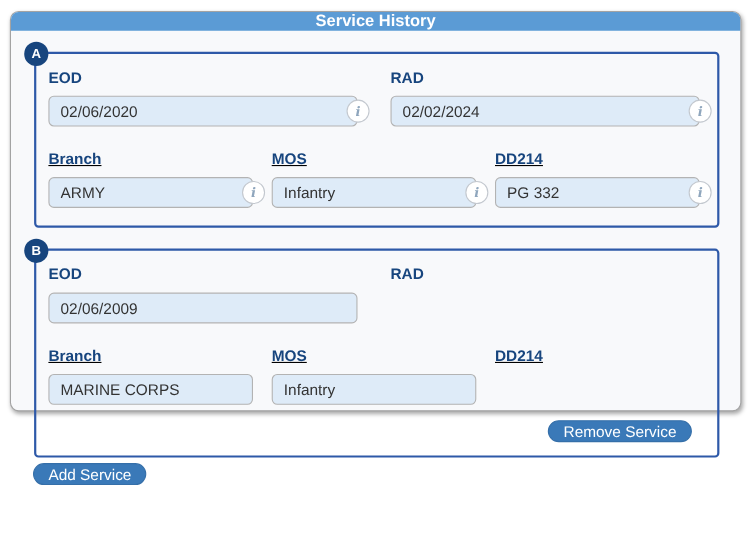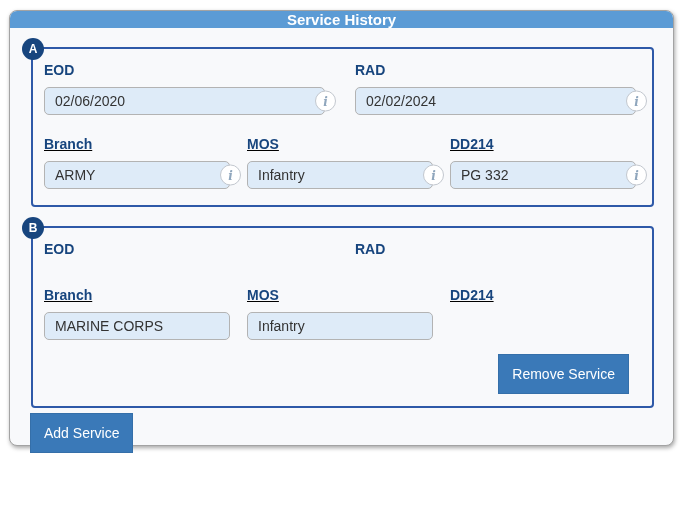--- a/index.html
+++ b/index.html
@@ -1,19 +1,19 @@
 <!DOCTYPE html>
 <html><head>
 <meta charset="utf-8">
 <style>
   * { margin:0; padding:0; box-sizing:border-box; }
   html,body { width:683px; height:507px; background:#ffffff;
               font-family:"Liberation Sans", sans-serif; }
   .card {
-    position:absolute; left:9px; top:10px; width:665px; height:436px;
+    position:absolute; left:9px; top:10px; width:665px; height:364px;
     background:#f8f9fb; border:1px solid #a3a3a3; border-radius:8px;
     box-shadow:1px 2px 4px rgba(0,0,0,0.35);
     display:flex; flex-direction:column;
   }
   .card-header {
     height:33px; background:#5b9bd5; border-radius:7px 7px 0 0;
     display:flex; align-items:center; justify-content:center;
   }
   .card-title { color:#ffffff; font-weight:bold; font-size:15px; }
   .card-body { flex:1; padding:19px 19px 7px 20px; }
@@ -42,21 +42,21 @@
     position:absolute; right:-11px; top:50%; transform:translateY(-50%);
     width:21px; height:21px; background:#ffffff; border:1px solid #c3c8cf;
     border-radius:50%; color:#8fa6bd; font-weight:bold; font-style:italic;
     font-size:12px; line-height:1; display:flex; align-items:center;
     justify-content:center; font-family:"DejaVu Serif", serif; z-index:1;
   }
   .remove-row { display:flex; justify-content:flex-end; margin-top:14px; padding-right:7px; }
   .btn {
     background:#3a79b8; border:1px solid #356fa9; color:#ffffff;
     font-size:14px; font-family:"Liberation Sans", sans-serif;
-    padding:11px 13px; border-radius:0; cursor:pointer;
+    padding:1px 13px; border-radius:10px; cursor:pointer;
   }
   .add-row { margin-top:5px; }
 </style>
 </head>
 <body>
 
 <div class="card">
   <div class="card-header">
     <span class="card-title">Service History</span>
   </div>
@@ -106,20 +106,23 @@
         </div>
       </div>
     </div>
 
     <div class="service-box second">
       <div class="badge">B</div>
 
       <div class="row2">
         <div>
           <div class="f-label">EOD</div>
+          <div class="input-wrap">
+            <input class="field" value="02/06/2009" style="">
+          </div>
         </div>
         <div>
           <div class="f-label">RAD</div>
         </div>
       </div>
 
       <div class="row3">
         <div>
           <div class="f-label">Branch</div>
           <div class="input-wrap">

